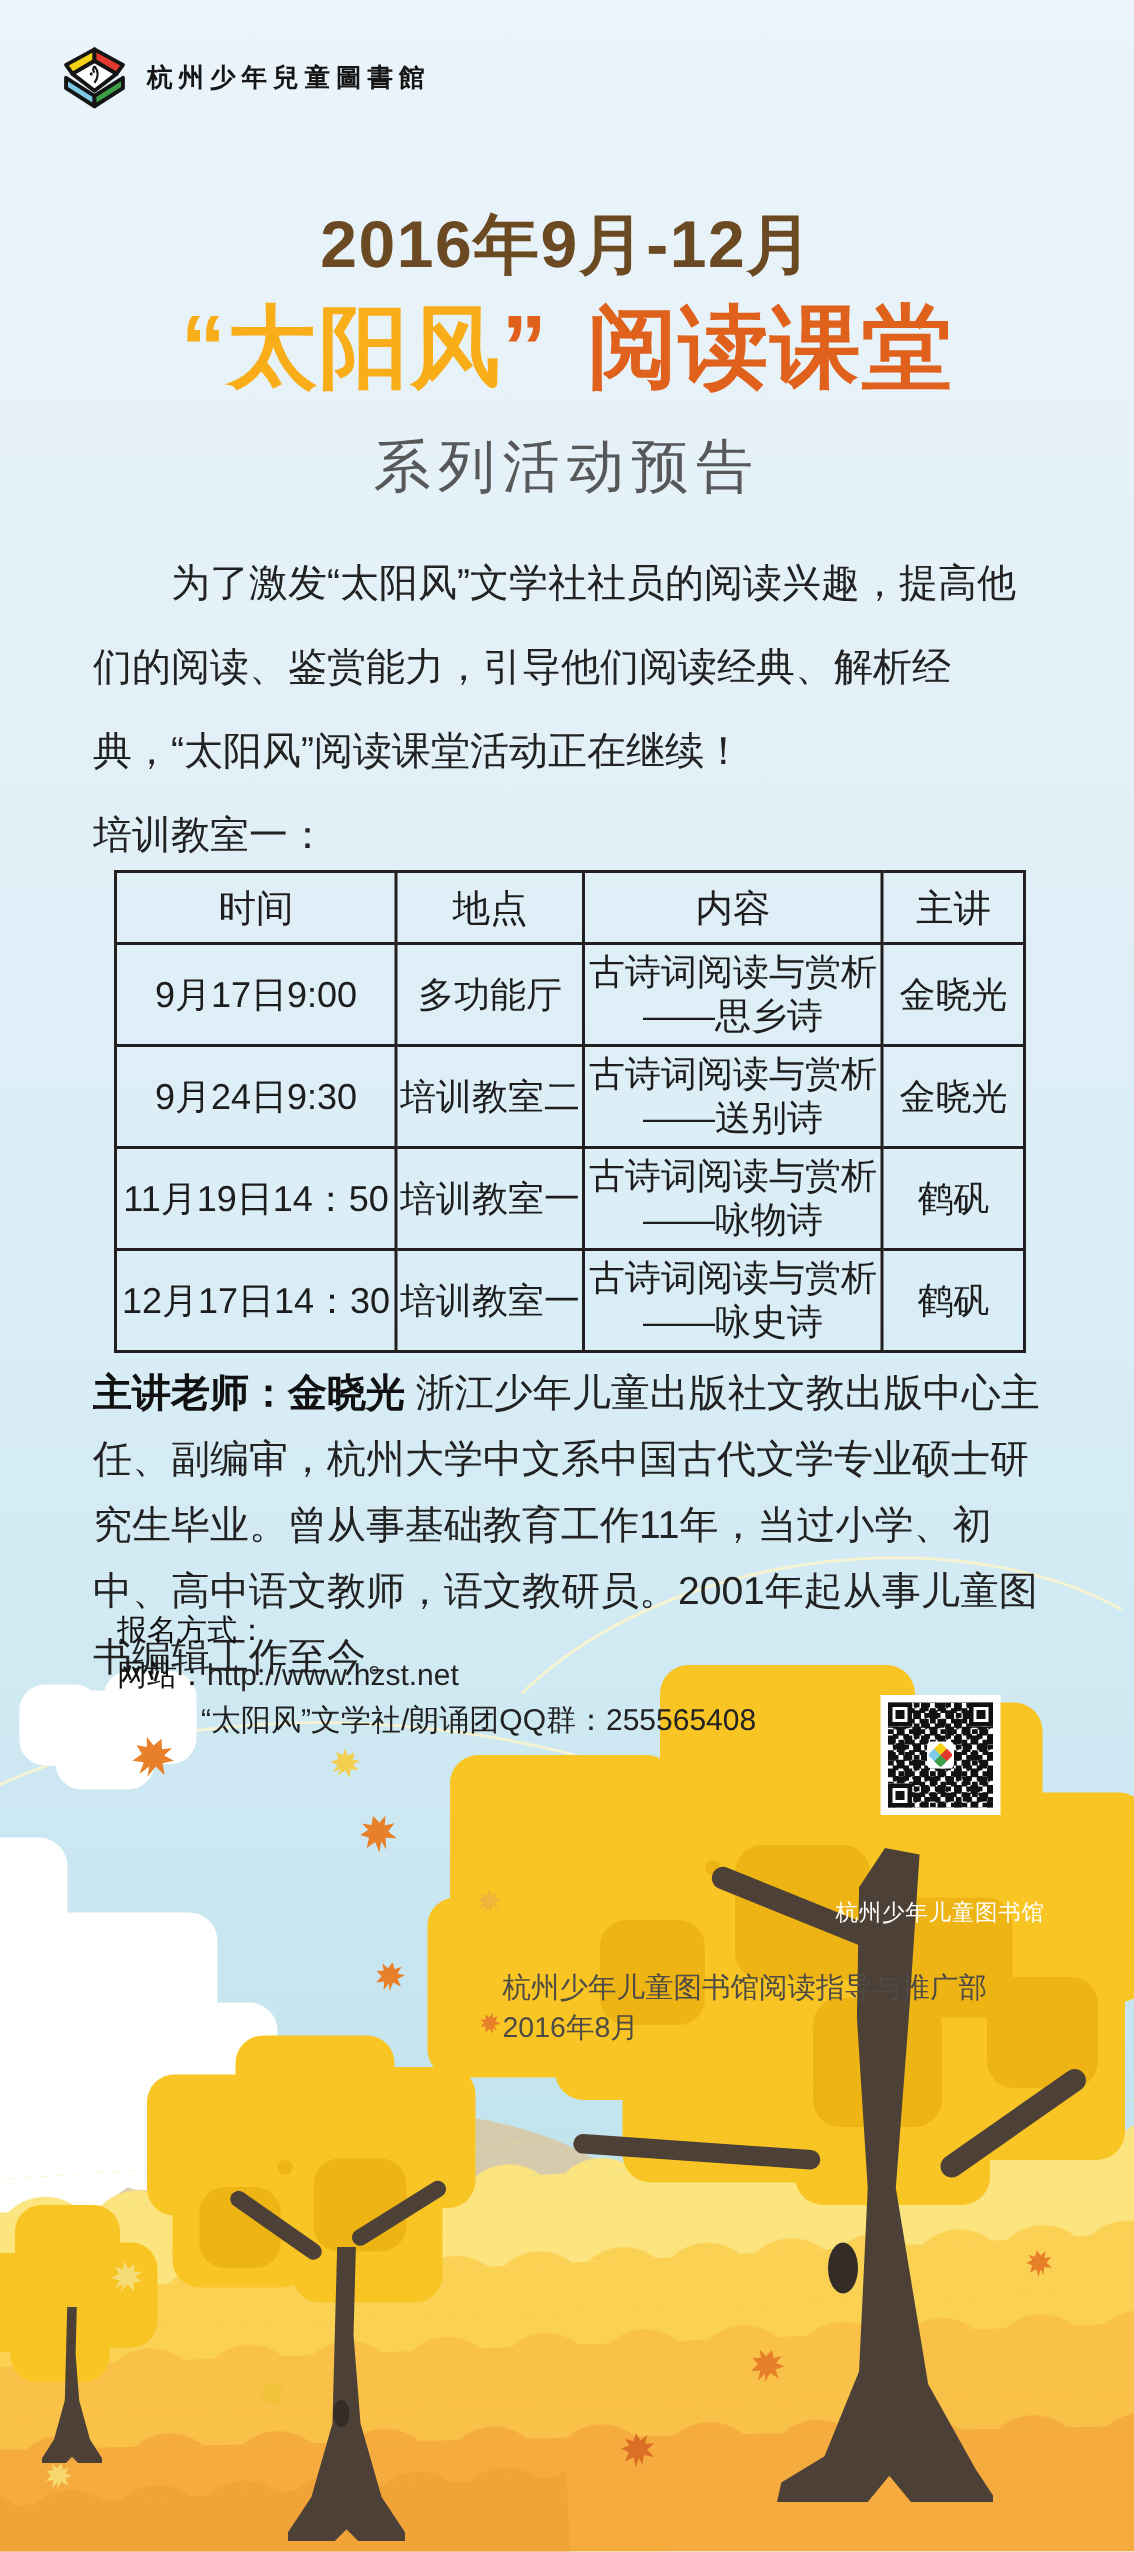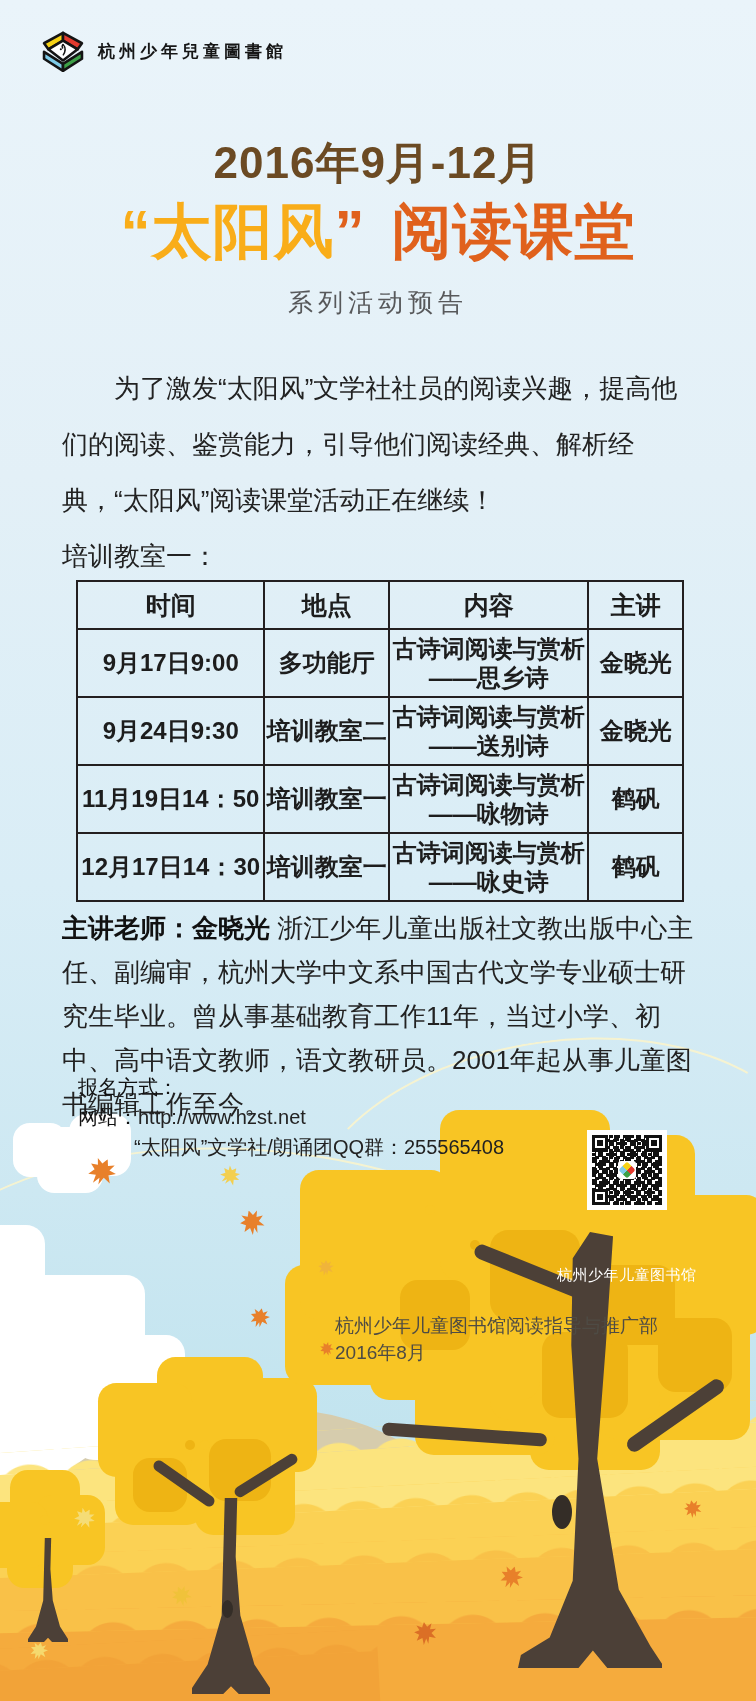--- a/index.html
+++ b/index.html
@@ -62,26 +62,26 @@
     clip-path:polygon(50% 0%,61% 22%,82% 10%,72% 34%,98% 36%,76% 52%,92% 76%,64% 66%,56% 96%,50% 72%,36% 98%,34% 68%,8% 76%,22% 52%,2% 38%,26% 32%,16% 10%,39% 22%);}
   
   .content{position:absolute;inset:0;z-index:10;}
   .logo{position:absolute;left:36px;top:26px;width:54px;height:50px;}
   .library-name{position:absolute;left:98px;top:40px;font-family:"DejaVu Serif","Liberation Serif",serif;font-weight:bold;font-size:17px;letter-spacing:4px;color:#161616;}
   .date-title{position:absolute;left:0;top:134px;width:100%;text-align:center;font-size:44px;font-weight:bold;color:#6b4a23;letter-spacing:1px;}
   .main-title{position:absolute;left:0;top:192px;width:100%;text-align:center;font-size:60px;font-weight:bold;letter-spacing:1px;white-space:nowrap;}
   .main-title .yellow{color:#f9ad19;}
   .main-title .orange{color:#e0611c;}
   .main-title .gap{display:inline-block;width:26px;}
-  .subtitle{position:absolute;left:0;top:286px;width:100%;text-align:center;font-size:25px;color:#57585a;letter-spacing:5px;}
+  .subtitle{position:absolute;left:0;top:286px;width:100%;text-align:center;font-size:38px;color:#57585a;letter-spacing:5px;}
   .intro{position:absolute;left:62px;top:360px;width:634px;font-size:26px;line-height:56px;color:#222;}
   .intro p{margin:0;}
   .intro .indent{text-indent:2em;}
   .sched{position:absolute;left:76px;top:580px;width:608px;border-collapse:collapse;table-layout:fixed;}
-  .sched td{border:2px solid #231f20;text-align:center;vertical-align:middle;color:#1d1d1d;font-size:24px;padding:0;font-weight:bold;}
+  .sched td{border:2px solid #231f20;text-align:center;vertical-align:middle;color:#1d1d1d;font-size:24px;padding:0;}
   .sched .hrow td{height:46px;font-size:25px;}
   .sched .drow td{height:66px;}
   .sched .c1{width:31%;} .sched .c2{width:20.5%;border-radius:22px;} .sched .c3{width:33%;} .sched .c4{width:15.5%;}
   .cell2{line-height:29px;display:block;}
   .teacher{position:absolute;left:62px;top:906px;width:634px;font-size:26px;line-height:44px;color:#222;}
   .teacher .b{font-weight:bold;color:#111;}
   .reg{position:absolute;left:78px;top:1072px;width:476px;font-size:20px;line-height:30px;color:#222;}
   .reg p{margin:0;}
   .reg .b{font-weight:normal;color:#111;}
   .reg .qq{padding-left:56px;}

